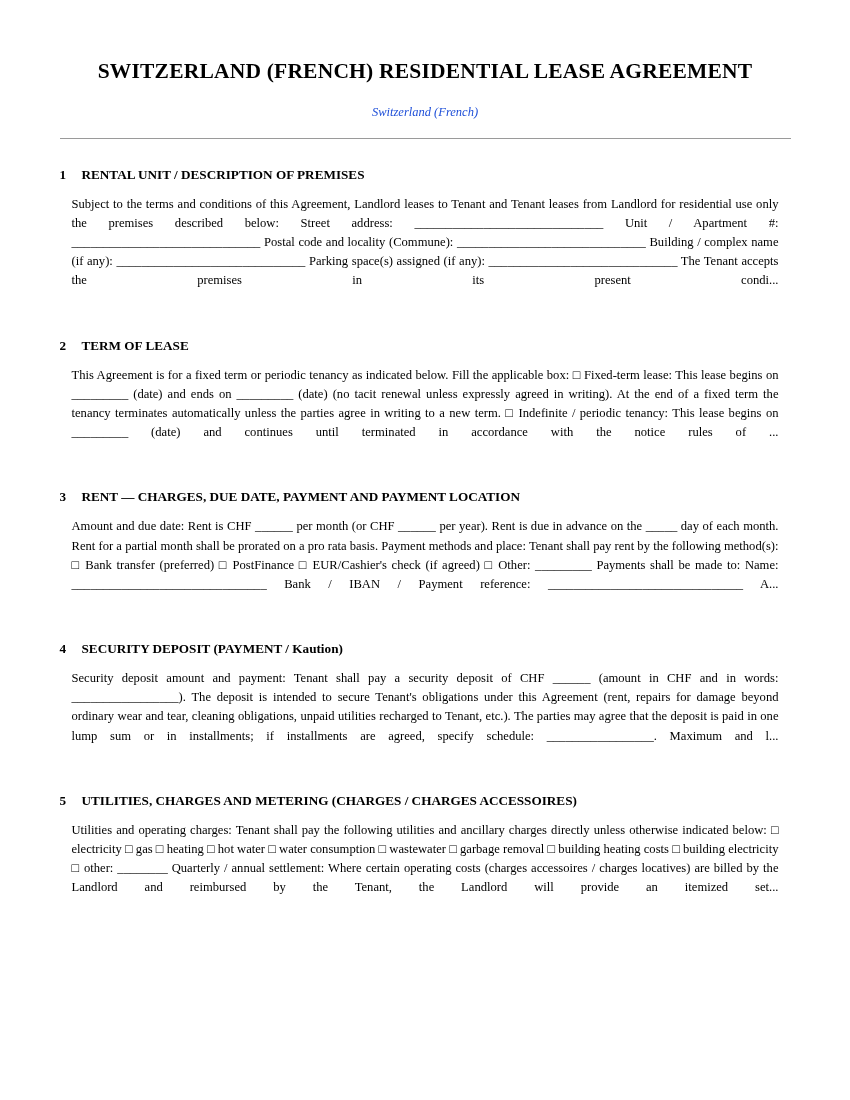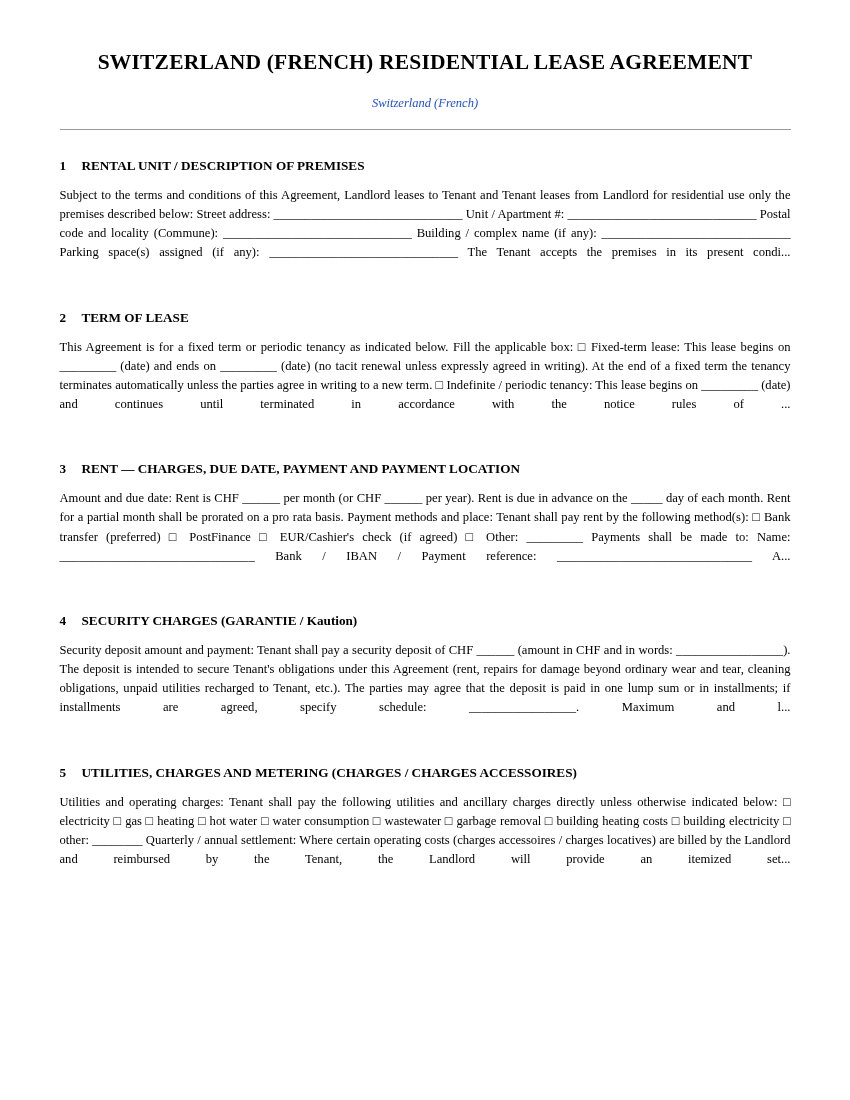--- a/index.html
+++ b/index.html
@@ -11,21 +11,21 @@
     width: 850px;
     height: 1100px;
     font-family: "Liberation Serif", "DejaVu Serif", serif;
     color: #000000;
     overflow: hidden;
   }
   .page {
     width: 850px;
     height: 892px;
     box-sizing: border-box;
-    padding: 3px;
+    padding: 12px;
     position: relative;
   }
   .content {
     margin: 0 auto;
     width: 731px;
     padding-top: 46px;
   }
 
   
   .doc-title {
@@ -73,21 +73,21 @@
     flex: 0 0 22px;
   }
   .section-title {
     display: inline-block;
   }
   .section-body {
     font-size: 12.6px;
     line-height: 1.52;
     text-align: justify;
     text-justify: inter-word;
-    margin: 0;
+    margin: 12px;
     hyphens: none;
   }
   
   .section-body::after {
     content: "";
     display: inline-block;
     width: 100%;
   }
 </style>
 </head>
@@ -123,21 +123,21 @@
       <div class="section-heading">
         <span class="section-num">3</span>
         <span class="section-title">RENT — CHARGES, DUE DATE, PAYMENT AND PAYMENT LOCATION</span>
       </div>
       <p class="section-body">Amount and due date: Rent is CHF ______ per month (or CHF ______ per year). Rent is due in advance on the _____ day of each month. Rent for a partial month shall be prorated on a pro rata basis. Payment methods and place: Tenant shall pay rent by the following method(s): □ Bank transfer (preferred) □ PostFinance □ EUR/Cashier's check (if agreed) □ Other: _________ Payments shall be made to: Name: _______________________________ Bank / IBAN / Payment reference: _______________________________ A...</p>
     </div>
 
     <div class="section">
       <div class="section-heading">
         <span class="section-num">4</span>
-        <span class="section-title">SECURITY CHARGES (GARANTIE / Kaution)</span>
+        <span class="section-title">SECURITY DEPOSIT (PAYMENT / Kaution)</span>
       </div>
       <p class="section-body">Security deposit amount and payment: Tenant shall pay a security deposit of CHF ______ (amount in CHF and in words: _________________). The deposit is intended to secure Tenant's obligations under this Agreement (rent, repairs for damage beyond ordinary wear and tear, cleaning obligations, unpaid utilities recharged to Tenant, etc.). The parties may agree that the deposit is paid in one lump sum or in installments; if installments are agreed, specify schedule: _________________. Maximum and l...</p>
     </div>
 
     <div class="section">
       <div class="section-heading">
         <span class="section-num">5</span>
         <span class="section-title">UTILITIES, CHARGES AND METERING (CHARGES / CHARGES ACCESSOIRES)</span>
       </div>
       <p class="section-body">Utilities and operating charges: Tenant shall pay the following utilities and ancillary charges directly unless otherwise indicated below: □ electricity □ gas □ heating □ hot water □ water consumption □ wastewater □ garbage removal □ building heating costs □ building electricity □ other: ________ Quarterly / annual settlement: Where certain operating costs (charges accessoires / charges locatives) are billed by the Landlord and reimbursed by the Tenant, the Landlord will provide an itemized set...</p>

